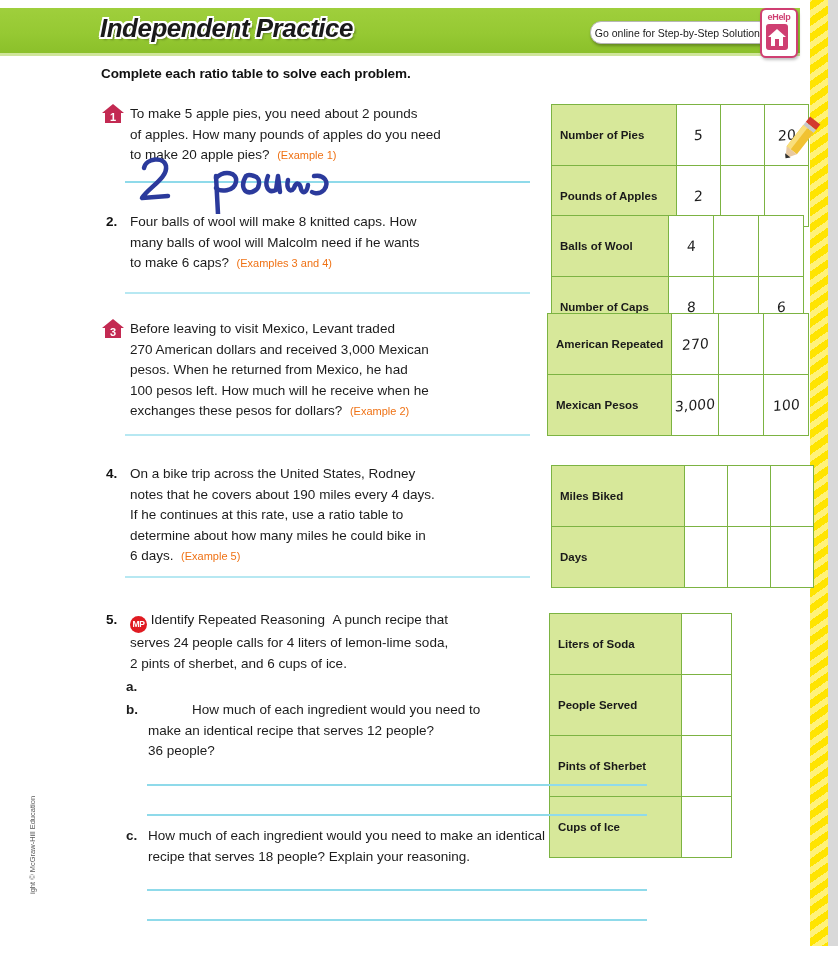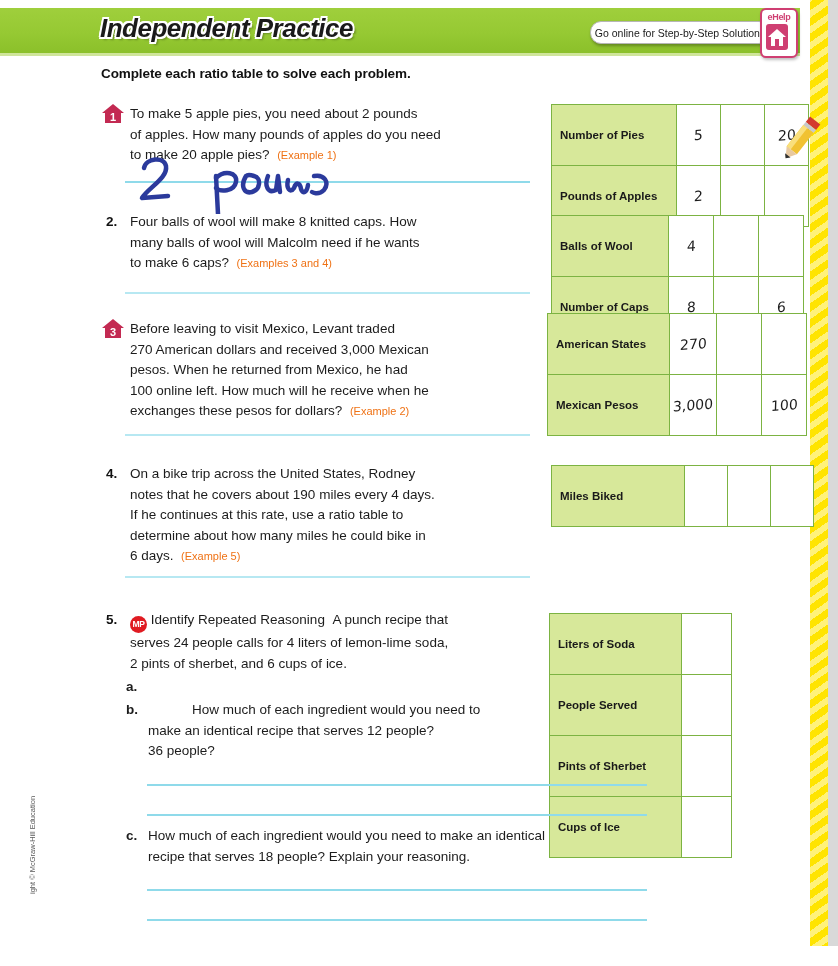--- a/index.html
+++ b/index.html
@@ -375,29 +375,29 @@
     </table>
 
   <div class="problem" style="left:130px; top:319px; width:400px;">
     <svg class="house-marker" viewBox="0 0 24 22">
       <path d="M12 1 L23 10 L20 10 L20 20 L4 20 L4 10 L1 10 Z" fill="#c32a52"></path>
       <text x="12" y="18" font-family="Liberation Sans, sans-serif" font-size="11" font-weight="bold" fill="#ffffff" text-anchor="middle">3</text>
     </svg>
     <span class="ptext">Before leaving to visit Mexico, Levant traded</span>
     <span class="ptext">270 American dollars and received 3,000 Mexican</span>
     <span class="ptext">pesos. When he returned from Mexico, he had</span>
-    <span class="ptext">100 online left. How much will he receive when he</span>
+    <span class="ptext">100 pesos left. How much will he receive when he</span>
     <span class="ptext"><span>exchanges these pesos for dollars?</span>&nbsp;&nbsp;<span class="example-tag">(Example 2)</span></span>
   </div>
   <div class="rule pale" style="left:125px; top:434px; width:405px;"></div>
 
   <table class="ratio-table" style="left:547px; top:313px;">
     <tbody>
         <tr>
-      <td class="lbl" style="width:105px;">American States</td>
+      <td class="lbl" style="width:105px;">American Repeated</td>
       <td class="cell" style="width:46px;"><span class="hw">270</span></td>
       <td class="cell" style="width:44px;"><span class="hw"></span></td>
       <td class="cell" style="width:44px;"><span class="hw"></span></td>
     </tr>
     <tr>
       <td class="lbl">Mexican Pesos</td>
       <td class="cell"><span class="hw">3,000</span></td>
       <td class="cell"><span class="hw"></span></td>
       <td class="cell"><span class="hw">100</span></td>
     </tr>
@@ -415,20 +415,26 @@
   <div class="rule pale" style="left:125px; top:576px; width:405px;"></div>
 
   <table class="ratio-table" style="left:551px; top:465px;">
     <tbody>
         <tr>
       <td class="lbl" style="width:116px;margin-left:33px;">Miles Biked</td>
       <td class="cell" style="width:42px;"><span class="hw"></span></td>
       <td class="cell" style="width:42px;"><span class="hw"></span></td>
       <td class="cell" style="width:42px;"><span class="hw"></span></td>
     </tr>
+    <tr>
+      <td class="lbl">Days</td>
+      <td class="cell"><span class="hw"></span></td>
+      <td class="cell"><span class="hw"></span></td>
+      <td class="cell"><span class="hw"></span></td>
+    </tr>
   </tbody>
     </table>
 
   <div class="problem" style="left:130px; top:610px; width:400px;">
     <span class="num-marker">5.</span>
     <span class="ptext"><span class="mp-badge">MP</span>&nbsp;<span class="bold-lead">Identify Repeated Reasoning</span>&nbsp;&nbsp;<span>A punch recipe that</span></span>
     <span class="ptext">serves 24 people calls for 4 liters of lemon-lime soda,</span>
     <span class="ptext">2 pints of sherbet, and 6 cups of ice.</span>
   </div>
 

